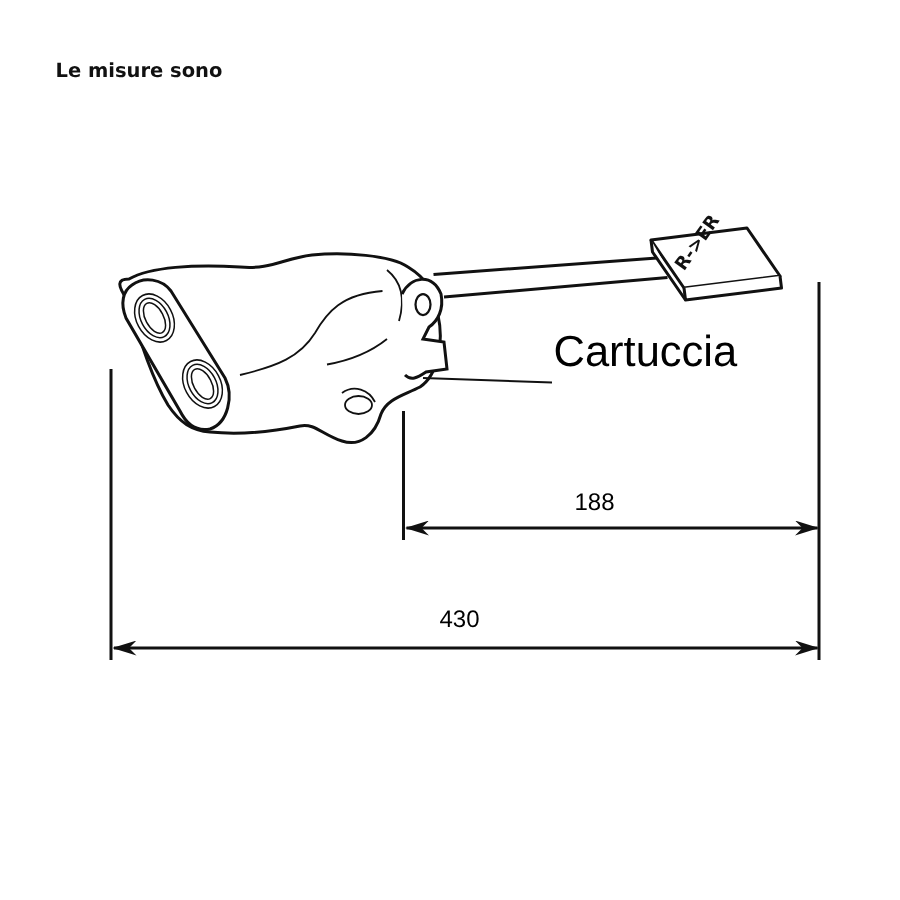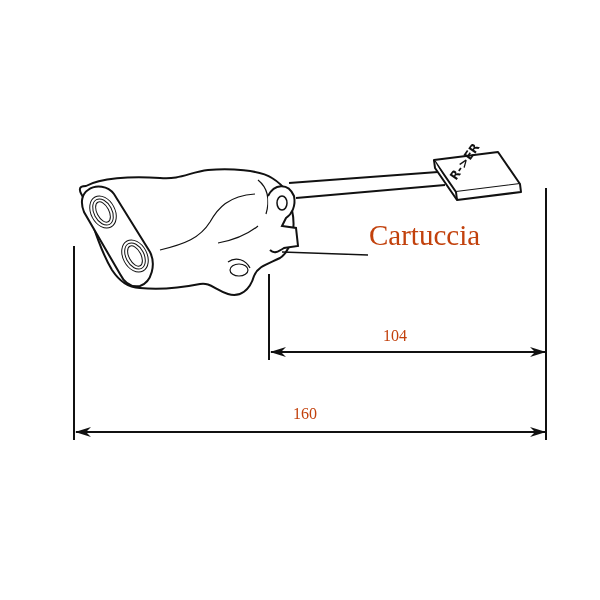--- a/index.html
+++ b/index.html
@@ -1,28 +1,29 @@
 <!DOCTYPE html>
 <html><head>
 <meta charset="utf-8">
 <style>
   html, body { margin: 0; padding: 0; background: #ffffff; }
   body { width: 600px; height: 600px; position: relative; overflow: hidden; font-family: "Liberation Sans", sans-serif; }
   .note { position: absolute; left: 37px; top: 38px; font-family: "DejaVu Sans", sans-serif; font-weight: bold; font-size: 13px; line-height: 20px; color: #111; }
   .note div { white-space: nowrap; }
   svg.drawing { position: absolute; left: 0; top: 0; }
-  .lbl { position: absolute; font-family: Liberation Serif, serif; color: #c2410c; white-space: nowrap; }
+  .lbl { position: absolute; font-family: Liberation Sans, sans-serif; color: #000000; white-space: nowrap; }
   .cartuccia { left: 369px; top: 219px; font-size: 29px; }
   .dim165 { left: 383px; top: 327px; font-size: 16px; }
   .dim240 { left: 293px; top: 405px; font-size: 16px; }
 </style>
 </head>
 <body>
 
 <div class="note">
+  <div>Le misure sono</div>
 </div>
 
 <svg class="drawing" width="600" height="600" viewBox="0 0 600 600">
   <defs>
     <marker id="arrL" markerWidth="16" markerHeight="10" refX="1" refY="5" orient="auto" markerUnits="userSpaceOnUse">
       <path d="M0,5 L16,0 L11,5 L16,10 Z" fill="#111"></path>
     </marker>
     <marker id="arrR" markerWidth="16" markerHeight="10" refX="15" refY="5" orient="auto" markerUnits="userSpaceOnUse">
       <path d="M16,5 L0,0 L5,5 L0,10 Z" fill="#111"></path>
     </marker>
@@ -77,14 +78,14 @@
     <line x1="74" y1="246" x2="74" y2="440"></line>
     <line x1="269" y1="274" x2="269" y2="360"></line>
     <line x1="546" y1="188" x2="546" y2="440"></line>
   </g>
 
   <line x1="271" y1="352" x2="545" y2="352" stroke="#111" stroke-width="2" marker-start="url(#arrL)" marker-end="url(#arrR)"></line>
   <line x1="76" y1="432" x2="545" y2="432" stroke="#111" stroke-width="2" marker-start="url(#arrL)" marker-end="url(#arrR)"></line>
 </svg>
 
 <div class="lbl cartuccia">Cartuccia</div>
-<div class="lbl dim165">104</div>
-<div class="lbl dim240">160</div>
+<div class="lbl dim165">188</div>
+<div class="lbl dim240">430</div>
 
 </body></html>

